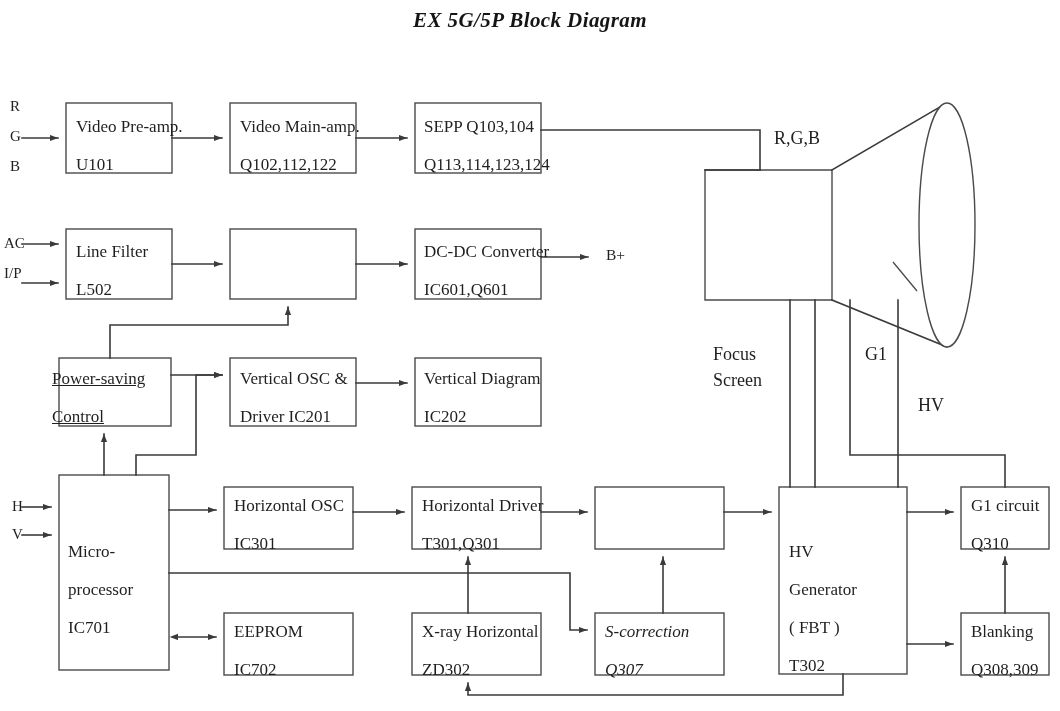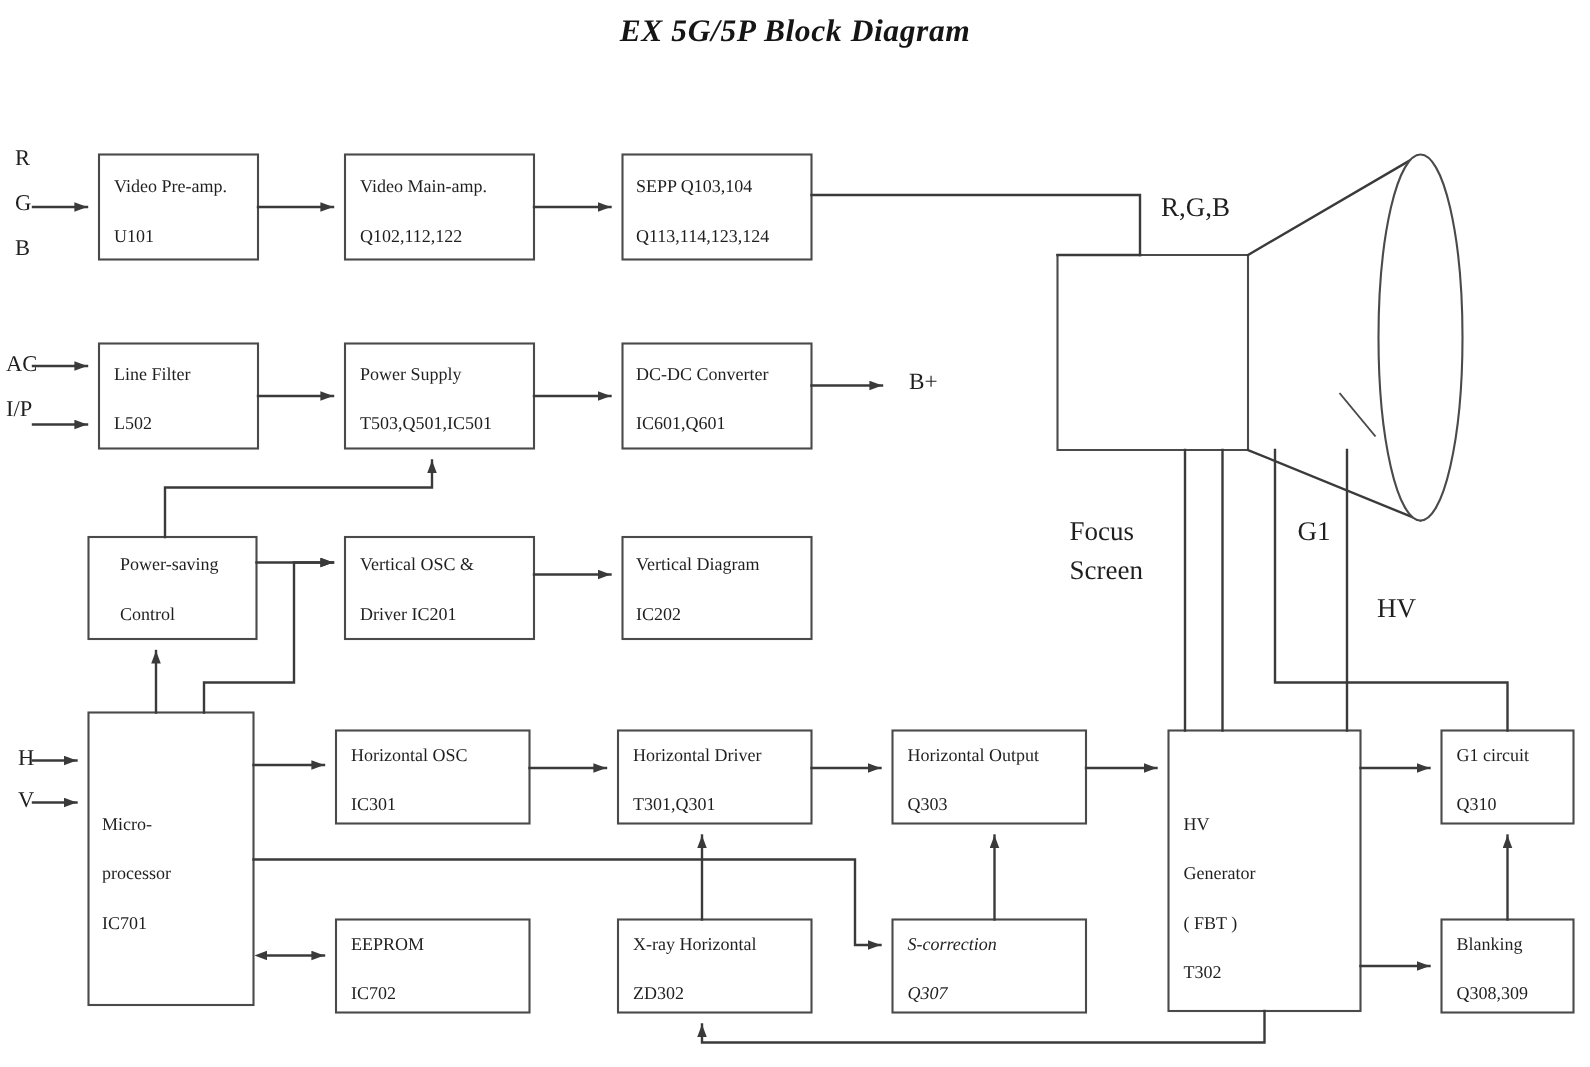--- a/index.html
+++ b/index.html
@@ -49,21 +49,21 @@
     fill: #ffffff;
     stroke: #4a4a4a;
     stroke-width: 1.4;
   }
   .arrow-head {
     fill: #3a3a3a;
   }
   .box-label {
     position: absolute;
     font-family: "Liberation Serif", "DejaVu Serif", serif;
-    font-size: 12px;
+    font-size: 17px;
     line-height: 1.0;
     color: #1f1f1f;
     white-space: nowrap;
     pointer-events: none;
   }
   .box-label .l1 { display: block; margin-bottom: 21px; }
   .box-label .l2 { display: block; margin-bottom: 21px; }
   .box-label .l3 { display: block; }
   .free-label {
     position: absolute;
@@ -220,30 +220,26 @@
   </div>
   <div class="box-label" style="left:424px; top:118px;">
     <span class="l1">SEPP Q103,104</span>
     <span class="l2">Q113,114,123,124</span>
   </div>
 
   <div class="box-label" style="left:76px; top:243px;">
     <span class="l1">Line Filter</span>
     <span class="l2">L502</span>
   </div>
-  <div class="box-label" style="left:240px; top:243px;">
-    <span class="l1">Power Supply</span>
-    <span class="l2">T503,Q501,IC501</span>
-  </div>
   <div class="box-label" style="left:424px; top:243px;font-family:Liberation Serif, serif;">
     <span class="l1">DC-DC Converter</span>
     <span class="l2">IC601,Q601</span>
   </div>
 
-  <div class="box-label" style="left:80px; top:370px;">
+  <div class="box-label" style="left:52px; top:370px;text-decoration:underline;">
     <span class="l1">Power-saving</span>
     <span class="l2">Control</span>
   </div>
   <div class="box-label" style="left:240px; top:370px;">
     <span class="l1">Vertical OSC &amp;</span>
     <span class="l2">Driver IC201</span>
   </div>
   <div class="box-label" style="left:424px; top:370px;">
     <span class="l1">Vertical Diagram</span>
     <span class="l2">IC202</span>
@@ -254,24 +250,20 @@
     <span class="l2">processor</span>
     <span class="l3">IC701</span>
   </div>
   <div class="box-label" style="left:234px; top:497px;">
     <span class="l1">Horizontal OSC</span>
     <span class="l2">IC301</span>
   </div>
   <div class="box-label" style="left:422px; top:497px;">
     <span class="l1">Horizontal Driver</span>
     <span class="l2">T301,Q301</span>
-  </div>
-  <div class="box-label" style="left:605px; top:497px;">
-    <span class="l1">Horizontal Output</span>
-    <span class="l2">Q303</span>
   </div>
   <div class="box-label" style="left:789px; top:543px;">
     <span class="l1">HV</span>
     <span class="l2">Generator</span>
     <span class="l3" style="display:block;margin-bottom:21px;">( FBT )</span>
     <span class="l3">T302</span>
   </div>
   <div class="box-label" style="left:971px; top:497px;">
     <span class="l1">G1 circuit</span>
     <span class="l2">Q310</span>

